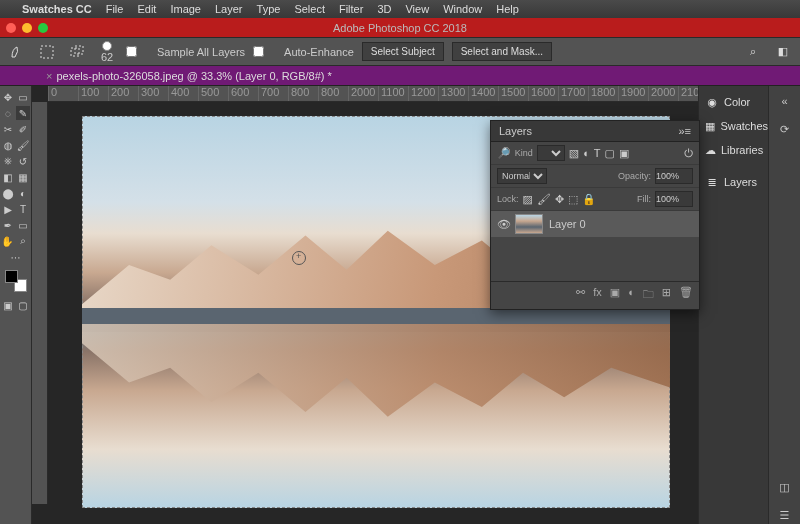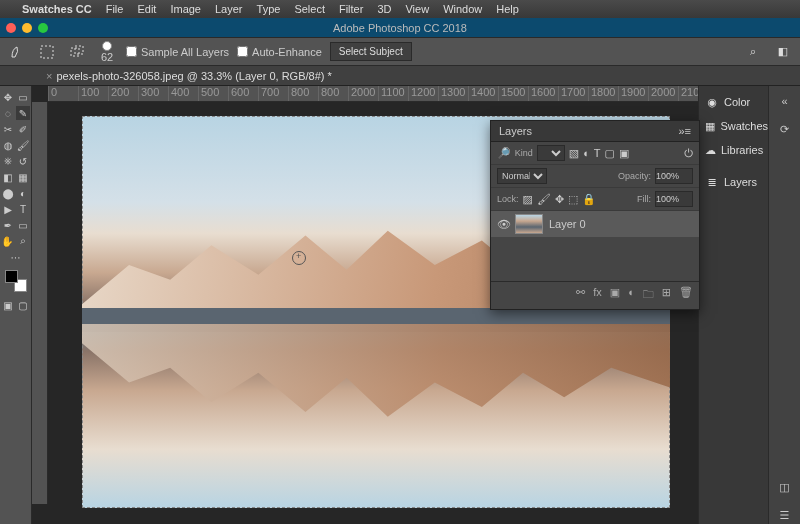--- a/index.html
+++ b/index.html
@@ -1,32 +1,32 @@
 <!DOCTYPE html>
 <html><head>
 <meta charset="utf-8">
 <style>
 *{margin:0;padding:0;box-sizing:border-box;font-family:-apple-system,"Lucida Grande",sans-serif;font-size:11px;user-select:none}
 body{width:800px;height:524px;background:#535353;overflow:hidden;color:#ccc}
 .menubar{height:18px;background:linear-gradient(#4a4a4a,#383838);display:flex;align-items:center;padding:0 8px;gap:14px;color:#ddd;font-size:12px}
 .menubar .apple{font-size:13px}
 .menubar .app-name{font-weight:600}
-.titlebar{height:20px;background:#0c4a6e;display:flex;align-items:center;justify-content:center;position:relative;border-bottom:1px solid #2a2a2a}
+.titlebar{height:20px;background:#b91c1c;display:flex;align-items:center;justify-content:center;position:relative;border-bottom:1px solid #2a2a2a}
 .traffic{position:absolute;left:6px;display:flex;gap:6px}
 .traffic span{width:10px;height:10px;border-radius:50%}
 .t-red{background:#ff5f57}.t-yel{background:#febc2e}.t-grn{background:#28c840}
 .titlebar .title{color:#bbb;font-size:11px}
 .optionsbar{height:28px;background:#535353;border-bottom:1px solid #2a2a2a;display:flex;align-items:center;padding:0 6px;gap:8px}
 .icon-slot{width:22px;height:22px;display:flex;align-items:center;justify-content:center;color:#ddd}
 .swatch{width:18px;height:18px;border-radius:50%;background:#fff;border:1px solid #888}
-.chk{display:flex;align-items:center;gap:4px;color:#ccc;font-size:10px}
+.chk{display:flex;align-items:center;gap:20px;color:#ccc;font-size:10px}
 .chk input{width:11px;height:11px}
 .btn{background:#404040;border:1px solid #2a2a2a;color:#ddd;padding:3px 8px;font-size:10px;cursor:pointer}
 .optionsbar .spacer{flex:1}
-.tabbar{height:20px;background:#404040;border-bottom:1px solid #222;display:flex;align-items:center;padding-left:40px}
+.tabbar{height:20px;background:#701a75;border-bottom:1px solid #222;display:flex;align-items:center;padding-left:40px}
 .tab{color:#ddd;font-size:10px;padding:0 6px}
 .tab .x{margin-right:4px;color:#999}
 .main{display:flex;height:438px}
 .toolbox{width:32px;background:#535353;border-right:1px solid #2a2a2a;display:flex;flex-direction:column;align-items:center;padding-top:4px;gap:2px}
 .toolrow{display:flex;gap:1px}
 .tool{width:14px;height:14px;display:flex;align-items:center;justify-content:center;color:#ccc;font-size:10px;cursor:pointer}
 .tool.sel{background:#3a3a3a}
 .fgbg{position:relative;width:22px;height:22px;margin-top:4px}
 .fgbg .bg{position:absolute;right:0;bottom:0;width:13px;height:13px;background:#fff;border:1px solid #888}
 .fgbg .fg{position:absolute;left:0;top:0;width:13px;height:13px;background:#000;border:1px solid #888}
@@ -110,20 +110,21 @@
   </div>
   <label class="chk">
       <input type="checkbox" style="">
       <span>Sample All Layers</span>
     </label>
   <label class="chk">
       <input type="checkbox" style="">
       <span>Auto-Enhance</span>
     </label>
   <button class="btn">Select Subject</button>
+  <button class="btn">Select and Mask...</button>
   <div class="spacer"></div>
   <div class="icon-slot">⌕</div>
   <div class="icon-slot">◧</div>
 </div>
 
 <div class="tabbar">
   <div class="tab"><span class="x">×</span><span>pexels-photo-326058.jpeg @ 33.3% (Layer 0, RGB/8#) *</span></div>
 </div>
 
 <div class="main">

